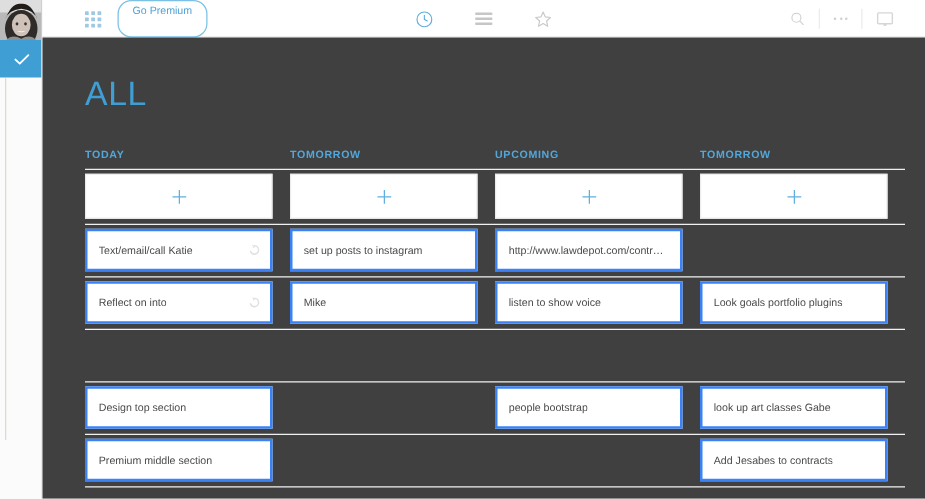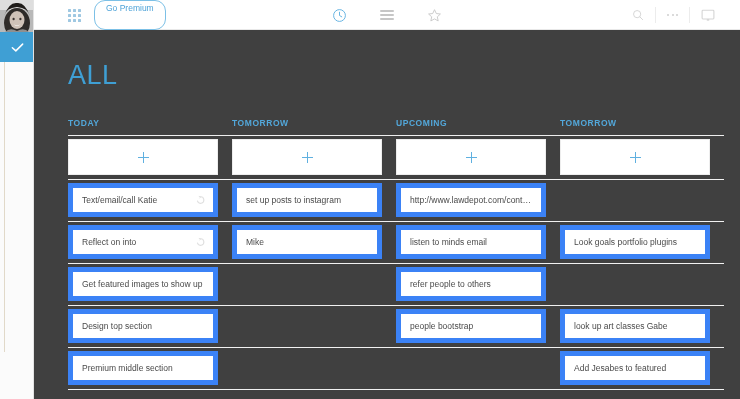--- a/index.html
+++ b/index.html
@@ -123,21 +123,21 @@
     padding-bottom: 7px;
   }
   .rowline { height: 1px; background: #eeeeee; width: 656px; }
 
   .row { display: flex; position: relative; }
   .row-sep { height: 1px; background: #f1f1f1; width: 656px; }
   .cell { width: 164px; padding: 3px 0 4px 0; }
   .cell-inner {
     height: 34px;
     margin-right: 14px;
-    border: 5px solid #3b82f6;
+    border: 2px solid #3b82f6;
     background: #fff;
     display: flex; align-items: center;
     padding: 0 9px;
     position: relative;
   }
   .cell.empty .cell-inner { border: none; background: transparent; }
   .task-text {
     font-size: 8.5px;
     color: #4a4a4a;
     line-height: 1.2;
@@ -331,43 +331,33 @@
                 </span>
               </div>
             </div>
             <div class="cell">
               <div class="cell-inner">
                 <span class="task-text">Mike</span>
               </div>
             </div>
             <div class="cell">
               <div class="cell-inner">
-                <span class="task-text">listen to minds email</span>
+                <span class="task-text">listen to show voice</span>
               </div>
             </div>
             <div class="cell">
               <div class="cell-inner">
                 <span class="task-text">Look goals portfolio plugins</span>
               </div>
             </div>
           </div>
           <div class="row-sep"></div>
           <div class="row">
-            <div class="cell">
-              <div class="cell-inner">
-                <span class="task-text">Get featured images to show up</span>
-              </div>
-            </div>
             <div class="cell empty">
               <div class="cell-inner"></div>
-            </div>
-            <div class="cell">
-              <div class="cell-inner">
-                <span class="task-text">refer people to others</span>
-              </div>
             </div>
           </div>
           <div class="row-sep"></div>
           <div class="row">
             <div class="cell">
               <div class="cell-inner">
                 <span class="task-text">Design top section</span>
               </div>
             </div>
             <div class="cell empty">
@@ -392,21 +382,21 @@
               </div>
             </div>
             <div class="cell empty">
               <div class="cell-inner"></div>
             </div>
             <div class="cell empty">
               <div class="cell-inner"></div>
             </div>
             <div class="cell">
               <div class="cell-inner">
-                <span class="task-text">Add Jesabes to featured</span>
+                <span class="task-text">Add Jesabes to contracts</span>
               </div>
             </div>
           </div>
           <div class="row-sep"></div>
         </div>
     </div>
   </div>
 </div>
 
 </body></html>

